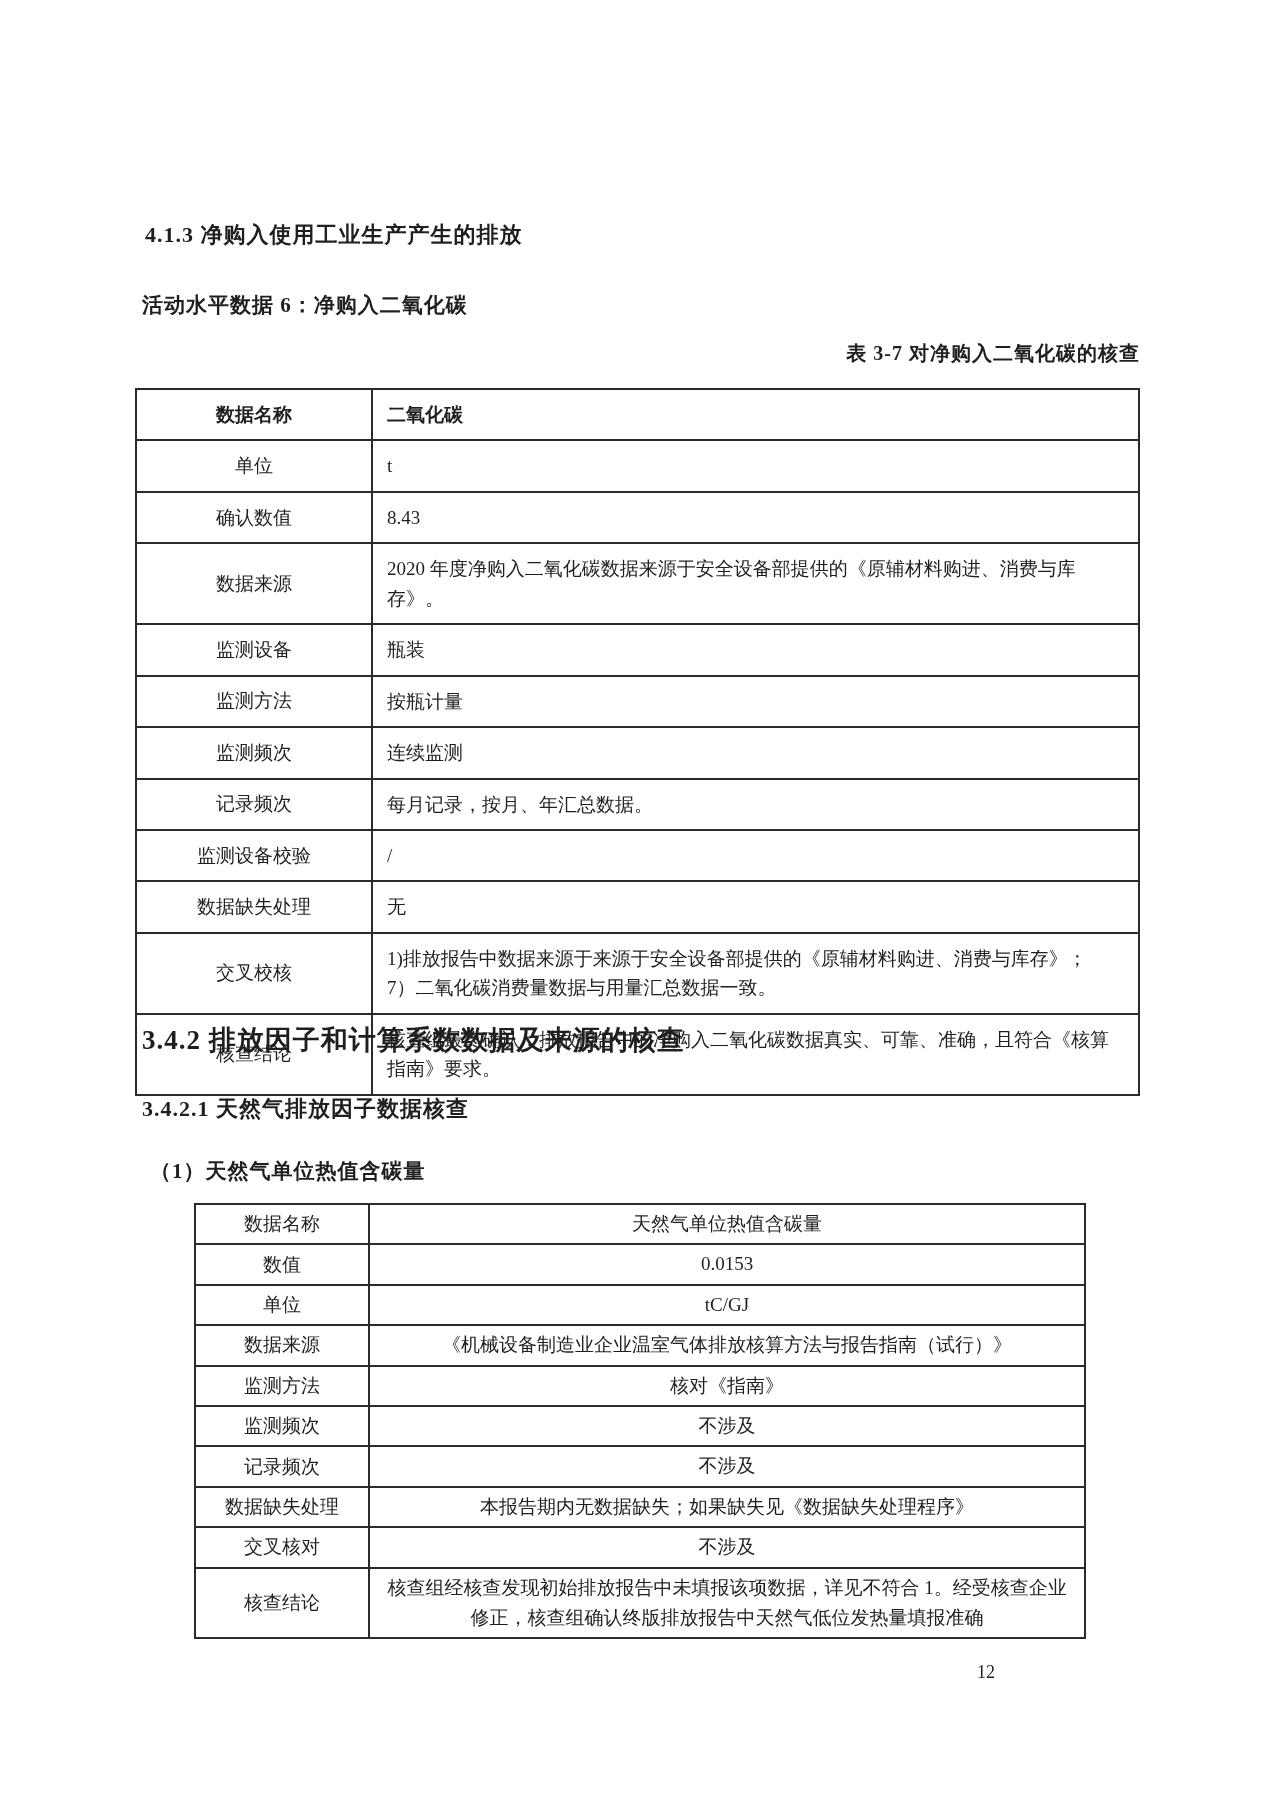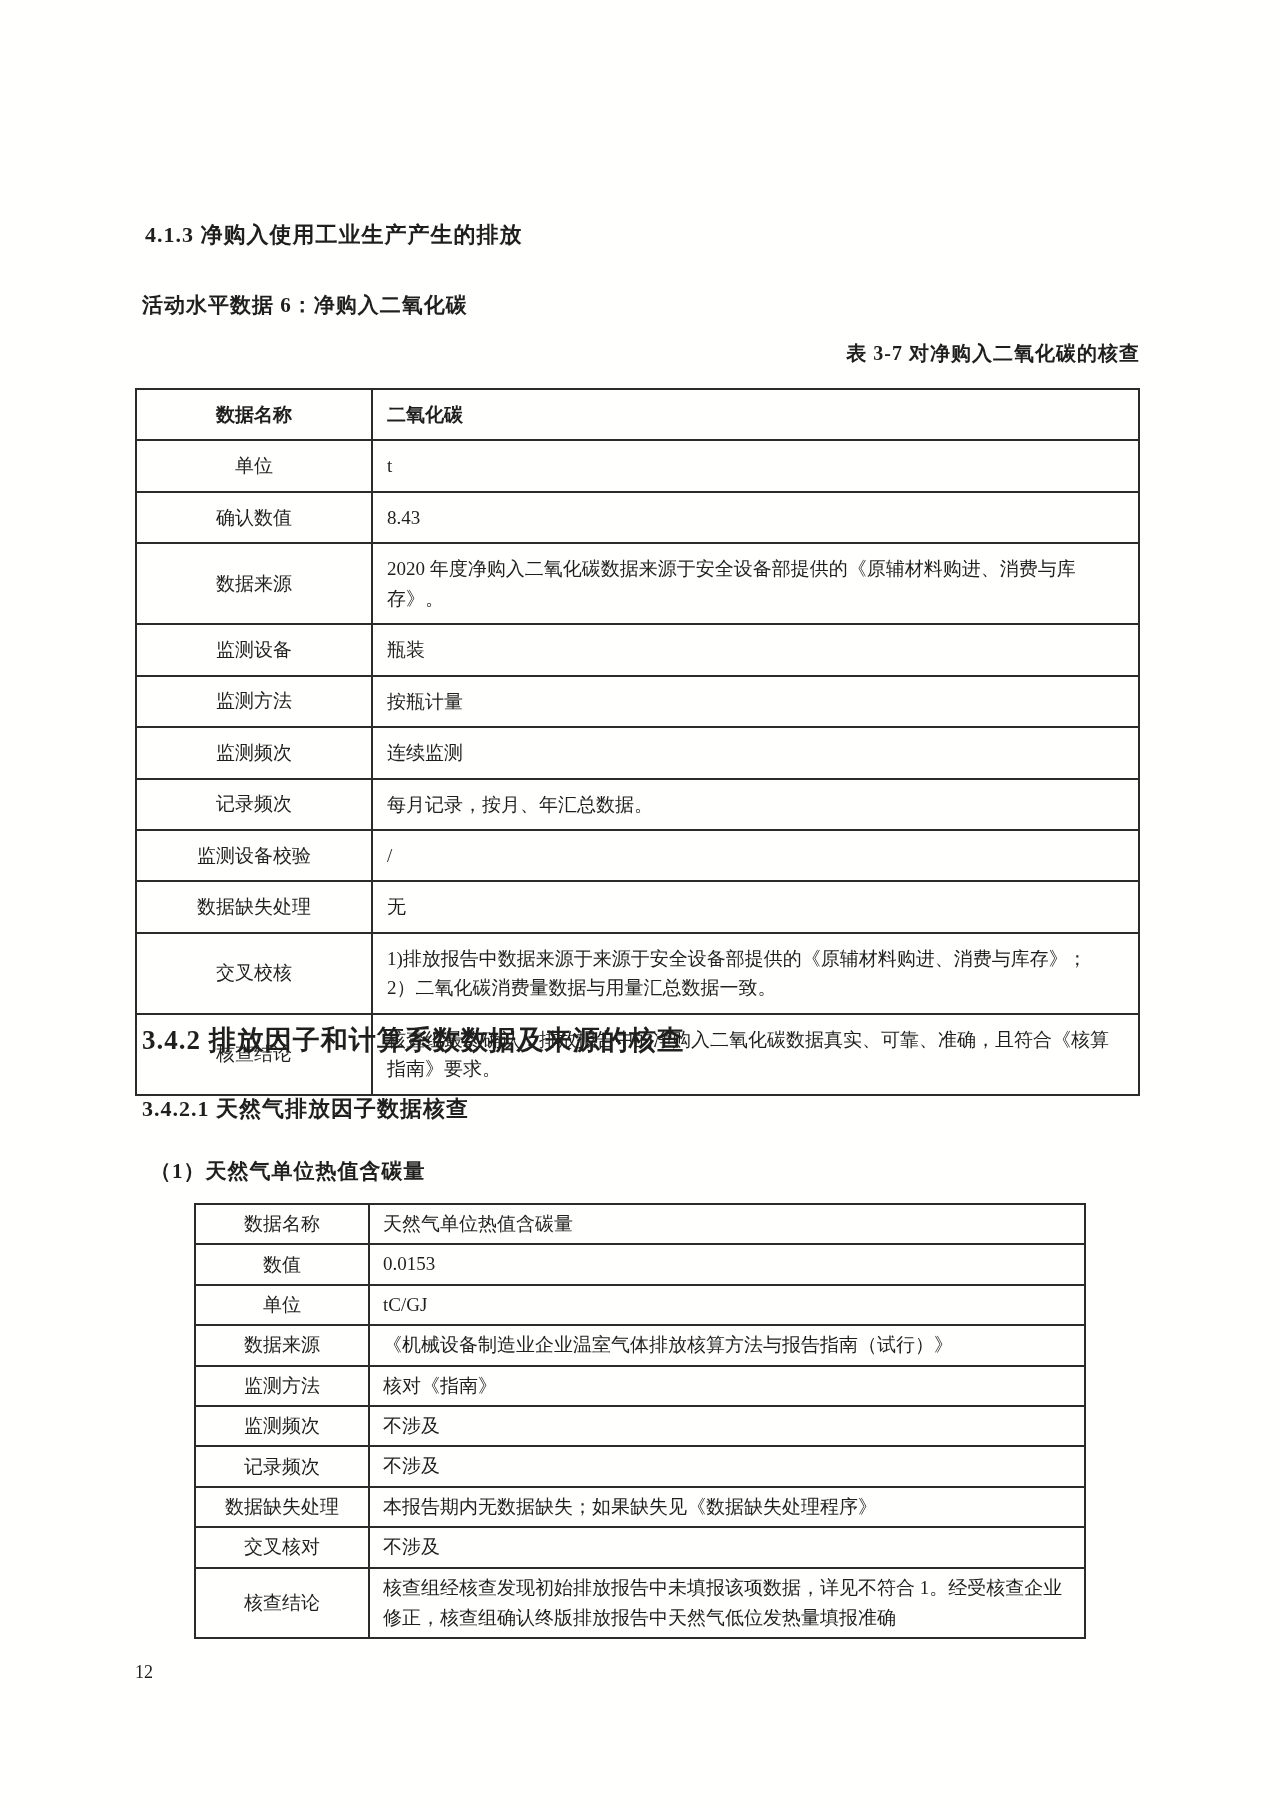--- a/index.html
+++ b/index.html
@@ -100,38 +100,39 @@
     position: absolute;
     left: 194px;
     top: 1203px;
     width: 892px;
     border-collapse: collapse;
     font-size: 19px;
   }
   .table2 td {
     border: 2px solid #2b2b2b;
     vertical-align: middle;
+    text-align: center;
   }
   .table2 td.lbl {
     width: 160px;
     text-align: center;
     padding: 4px 6px;
   }
   .table2 td.val {
     padding: 4px 13px;
     white-space: pre-line;
     line-height: 1.6;
   }
   
   .page-num {
     position: absolute;
     left: 135px;
     top: 1662px;
     width: 860px;
-    text-align: left;
+    text-align: right;
     font-size: 18px;
   }
 </style>
 </head>
 <body>
 
 <div class="page">
 
   <div class="h-413">4.1.3 净购入使用工业生产产生的排放</div>
   <div class="h-activity">活动水平数据 6：净购入二氧化碳</div>
@@ -175,21 +176,21 @@
         <td class="lbl">监测设备校验</td>
         <td class="val">/</td>
       </tr>
       <tr>
         <td class="lbl">数据缺失处理</td>
         <td class="val">无</td>
       </tr>
       <tr>
         <td class="lbl">交叉校核</td>
         <td class="val">1)排放报告中数据来源于来源于安全设备部提供的《原辅材料购进、消费与库存》；
-2）二氧化碳消费量数据与用量汇总数据一致。</td>
+7）二氧化碳消费量数据与用量汇总数据一致。</td>
       </tr>
       <tr>
         <td class="lbl">核查结论</td>
         <td class="val">核查组最终确认：排放报告中的净购入二氧化碳数据真实、可靠、准确，且符合《核算指南》要求。</td>
       </tr>
     </tbody>
   </table>
 
   <div class="h-342">3.4.2 排放因子和计算系数数据及来源的核查</div>
   <div class="h-3421">3.4.2.1 天然气排放因子数据核查</div>

